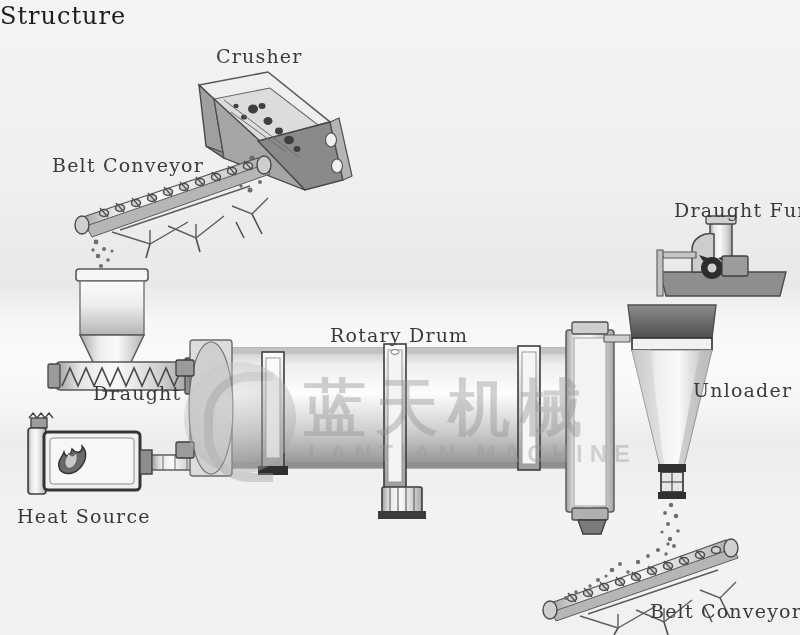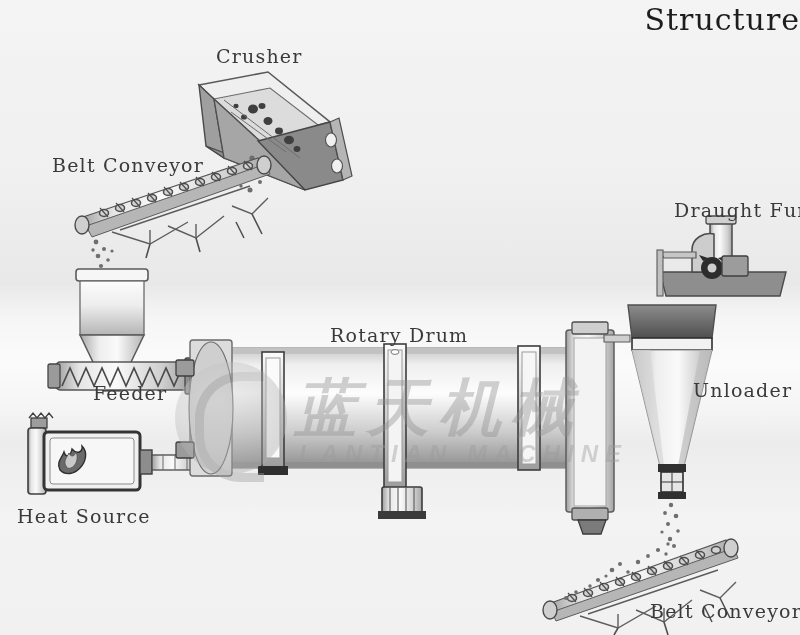--- a/index.html
+++ b/index.html
@@ -25,23 +25,23 @@
     background:linear-gradient(to bottom,#f4f4f4 0%,#f0f0f0 60%,#e8e8e8 100%);
   }
   .bg-bot{
     position:absolute;left:0;right:0;top:440px;bottom:0;
     background:linear-gradient(to bottom,#ececec 0%,#f3f3f3 40%,#f1f1f1 100%);
   }
 
   
   .title{
     position:absolute;left:0;right:0;top:2px;
-    text-align:right;
+    text-align:left;
     font-family:"DejaVu Serif", serif;
-    font-size:30px;letter-spacing:1px;color:#1d1d1d;
+    font-size:24px;letter-spacing:1px;color:#1d1d1d;
   }
 
   
   .lbl{
     position:absolute;
     font-family:"DejaVu Serif", serif;
     font-size:19px;
     color:#3a3a3a;
     letter-spacing:1.2px;
     white-space:nowrap;
@@ -49,24 +49,23 @@
 
   
   .wm-trade{
     position:absolute;left:258px;top:283px;
     font-family:"Liberation Sans", sans-serif;
     font-size:36px;font-weight:400;letter-spacing:-0.5px;
     color:#c9c9c9;
     opacity:.95;
   }
   .wm-logo{
-    position:absolute;left:175px;top:358px;
+    position:absolute;left:184px;top:358px;
     width:420px;height:118px;
     opacity:.40;
-    font-style:italic;
   }
   .wm-cjk{
     position:absolute;left:120px;top:8px;
     font-family:"DejaVu Sans", sans-serif;
     font-size:62px;font-weight:700;
     letter-spacing:10px;
     color:#8f8f8f;
     white-space:nowrap;
   }
   .wm-latin{
@@ -455,20 +454,20 @@
     <div class="wm-ring"></div>
     <div class="wm-cjk">蓝天机械</div>
     <div class="wm-latin">LANTIAN MACHINE</div>
   </div>
 
 
   <div class="title nosel">Structure</div>
 
   <div class="lbl nosel" style="left:216px;top:45px;">Crusher</div>
   <div class="lbl nosel" style="left:52px;top:154px;">Belt Conveyor</div>
-  <div class="lbl nosel" style="left:93px;top:382px;">Feeder</div>
+  <div class="lbl nosel" style="left:93px;top:382px;">Draught</div>
   <div class="lbl nosel" style="left:330px;top:324px;">Rotary Drum</div>
   <div class="lbl nosel" style="left:17px;top:505px;">Heat Source</div>
   <div class="lbl nosel" style="left:674px;top:199px;">Draught Fun</div>
   <div class="lbl nosel" style="left:693px;top:379px;">Unloader</div>
   <div class="lbl nosel" style="left:650px;top:600px;">Belt Conveyor</div>
 
 </div>
 
 </body></html>

